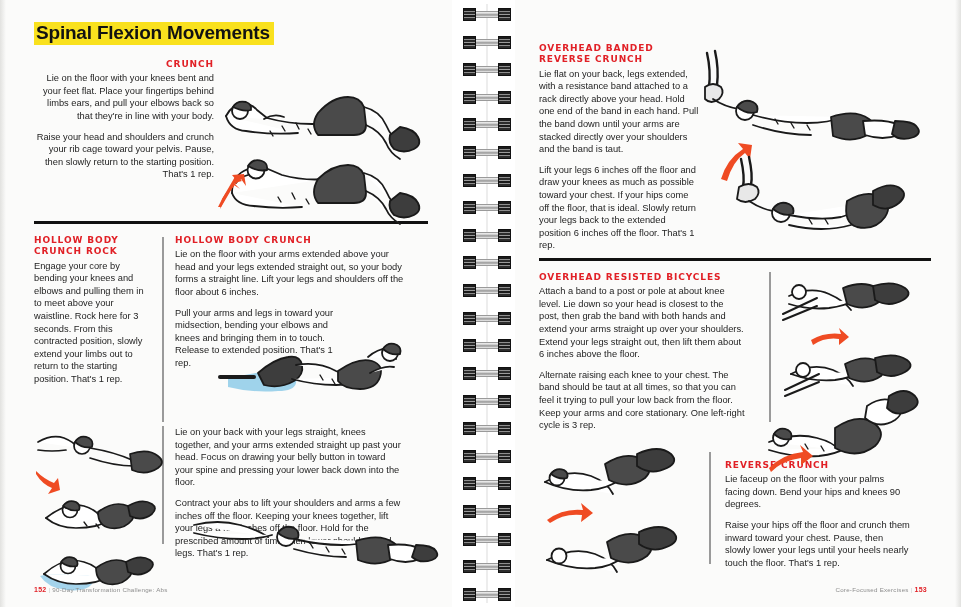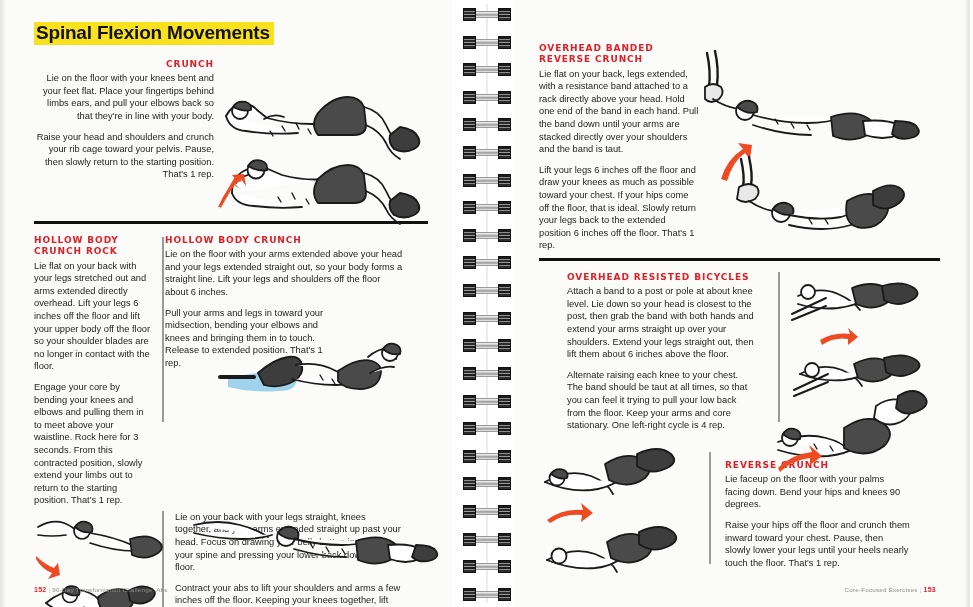--- a/index.html
+++ b/index.html
@@ -167,27 +167,26 @@
         </svg>
       </div>
     </div>
 
     <div class="hr-thick"></div>
 
     <div class="row">
 
       <div class="col" style="width:128px; padding-right:10px;">
         <div class="ex-head">HOLLOW BODY CRUNCH ROCK</div>
-        <div class="ex-p">Lie flat on your back with your legs stretched out and arms extended directly overhead. Lift your legs 6 inches off the floor and lift your upper body off the floor so your shoulder blades are no longer in contact with the floor.</div>
         <div class="ex-p">Engage your core by bending your knees and elbows and pulling them in to meet above your waistline. Rock here for 3 seconds. From this contracted position, slowly extend your limbs out to return to the starting position. That's 1 rep.</div>
       </div>
 
       <div class="vr" style="height:185px; margin-top:2px;"></div>
 
-      <div class="col" style="width:240px; padding-left:1px;">
+      <div class="col" style="width:240px; padding-left:11px;">
         <div class="ex-head">HOLLOW BODY CRUNCH</div>
         <div class="ex-p">Lie on the floor with your arms extended above your head and your legs extended straight out, so your body forms a straight line. Lift your legs and shoulders off the floor about 6 inches.</div>
         <div class="ex-p" style="width:168px;">Pull your arms and legs in toward your midsection, bending your elbows and knees and bringing them in to touch. Release to extended position. That's 1 rep.</div>
 
         <div class="art" style="position:absolute; right:-6px; top:82px; width:190px;">
           <svg width="190" height="110" viewBox="0 0 190 110">
             <path d="M8 62 q34 -10 58 -6 q12 2 10 10 q-2 8 -18 8 q-26 2 -50 -4z" fill="#8ecbe8" stroke="none" opacity="0.85"></path>
             <g fill="none" stroke="#1a1a1a" stroke-width="1.8" stroke-linejoin="round" stroke-linecap="round">
               <path d="M0 60 L34 60" stroke-width="4"></path>
               <path d="M38 56 q16 -14 30 -16 q12 -2 14 8 q2 10 -8 16 q-14 8 -30 4z" fill="#3d3d3d"></path>
@@ -434,24 +433,24 @@
             <path d="M168 148 q18 -10 28 -2 q7 6 -2 14 q-12 10 -26 2z" fill="#3d3d3d"></path>
             <path d="M104 176 l3 5 M120 176 l3 5" stroke-width="1.4"></path>
           </g>
         </svg>
       </div>
     </div>
 
     <div class="hr-thick" style="margin-top:6px;"></div>
 
     <div class="row">
-      <div class="col" style="width:230px; padding-right:24px;margin-left:28px;">
+      <div class="col" style="width:230px; padding-right:24px;">
         <div class="ex-head">OVERHEAD RESISTED BICYCLES</div>
         <div class="ex-p">Attach a band to a post or pole at about knee level. Lie down so your head is closest to the post, then grab the band with both hands and extend your arms straight up over your shoulders. Extend your legs straight out, then lift them about 6 inches above the floor.</div>
-        <div class="ex-p">Alternate raising each knee to your chest. The band should be taut at all times, so that you can feel it trying to pull your low back from the floor. Keep your arms and core stationary. One left-right cycle is 4 rep.</div>
+        <div class="ex-p">Alternate raising each knee to your chest. The band should be taut at all times, so that you can feel it trying to pull your low back from the floor. Keep your arms and core stationary. One left-right cycle is 3 rep.</div>
       </div>
 
       <div class="vr" style="height:150px;"></div>
 
       <div class="art" style="width:160px; padding-left:10px; padding-top:6px;">
         <svg width="155" height="150" viewBox="0 0 155 150">
           <g fill="none" stroke="#1a1a1a" stroke-width="1.8" stroke-linejoin="round" stroke-linecap="round">
             <path d="M8 18 q22 -10 40 -2 q14 6 22 16" fill="#fff"></path>
             <path d="M8 26 q20 6 40 4 q16 -2 26 -8" fill="#fff"></path>
             <path d="M62 10 q20 -8 34 0 q10 6 2 14 q-14 10 -32 2z" fill="#4a4a4a"></path>

